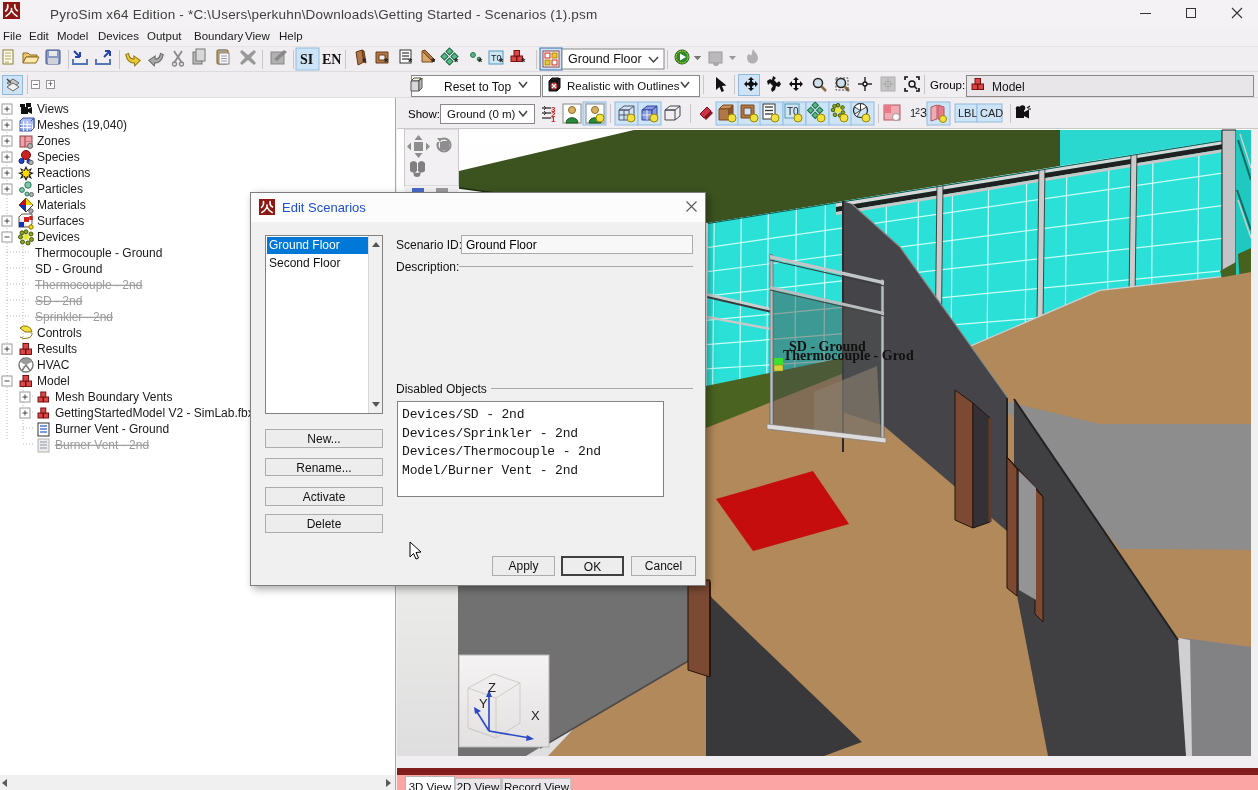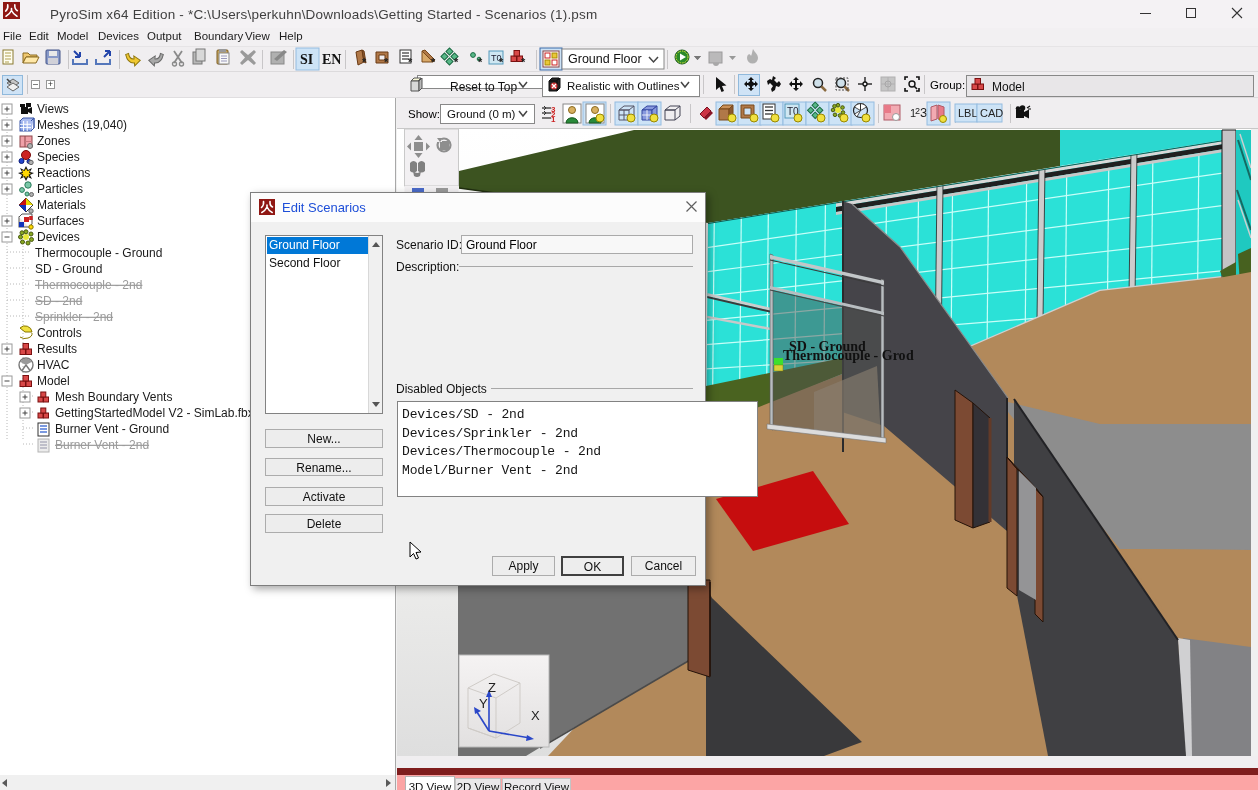--- a/index.html
+++ b/index.html
@@ -650,21 +650,21 @@
 <text x="55" y="449" fill="#9b9b9b" text-decoration="line-through">Burner Vent - 2nd</text>
 </g>
 </svg>
 </div>
 <div class="abs" id="lpanel-scroll">
   <div style="position:absolute;left:2px;top:4px;width:0;height:0;border-top:4px solid transparent;border-bottom:4px solid transparent;border-right:5px solid #5a5a5a"></div>
   <div style="position:absolute;right:4px;top:4px;width:0;height:0;border-top:4px solid transparent;border-bottom:4px solid transparent;border-left:5px solid #5a5a5a"></div>
 </div>
 
 <div class="abs" id="toolbar2">
-  <div class="combo" style="left:20px;top:3px;width:130px;height:14px">
+  <div class="combo" style="left:14px;top:3px;width:130px;height:22px">
       <span style="position:absolute;left:32px;top:4px;font-size:12px">Reset to Top</span>
     </div>
   <div class="combo" style="left:145px;top:3px;width:158px;height:22px">
       <span style="position:absolute;left:24px;top:4px;font-size:11.5px">Realistic with Outlines</span>
     </div>
   <div class="sep1" style="left:306px"></div>
     <div class="sep1" style="left:337px"></div>
   <div class="tbtn" style="left:341px;top:2px;width:22px;height:22px"></div>
   <div class="sep1" style="left:527px"></div>
   <span style="position:absolute;left:533px;top:7px;font-size:11.5px">Group:</span>
@@ -908,21 +908,21 @@
   <div class="btn" style="left:14px;top:321px;width:118px;height:19px;line-height:18px">Delete</div>
 
   <span class="grplabel" style="left:145px;top:45px">Scenario ID:</span>
   <div class="tbox" style="left:210px;top:42px;width:232px;height:19px;background:#f8f8f8;border-color:#aaa">
       <span style="position:absolute;left:4px;top:2px;font-size:12px">Ground Floor</span>
     </div>
   <div class="hline" style="left:147px;top:73px;width:295px"></div>
   <span class="grplabel" style="left:145px;top:67px;width:63px">Description:</span>
   <div class="hline" style="left:147px;top:195px;width:295px"></div>
   <span class="grplabel" style="left:145px;top:189px;white-space:nowrap">Disabled Objects</span>
-  <div class="tbox" style="left:146px;top:208px;width:361px;height:96px">
+  <div class="tbox" style="left:146px;top:208px;width:267px;height:96px">
     <div class="mono" style="position:absolute;left:4px;top:4px">Devices/SD - 2nd<br>Devices/Sprinkler - 2nd<br>Devices/Thermocouple - 2nd<br>Model/Burner Vent - 2nd</div>
   </div>
   <div class="btn" style="left:241px;top:363px;width:63px;height:20px;line-height:19px">Apply</div>
   <div class="btn" style="left:310px;top:363px;width:63px;height:20px;line-height:19px;border:2px solid #404040">OK</div>
   <div class="btn" style="left:380px;top:363px;width:65px;height:20px;line-height:19px">Cancel</div>
   <svg style="position:absolute;left:158px;top:348px" width="16" height="20">
       <path d="M1 1 L1 16 L4.5 12.5 L7 18 L9.5 17 L7 11.5 L12 11 Z" fill="#fff" stroke="#000" stroke-width="1"></path>
     </svg>
 </div>
 

